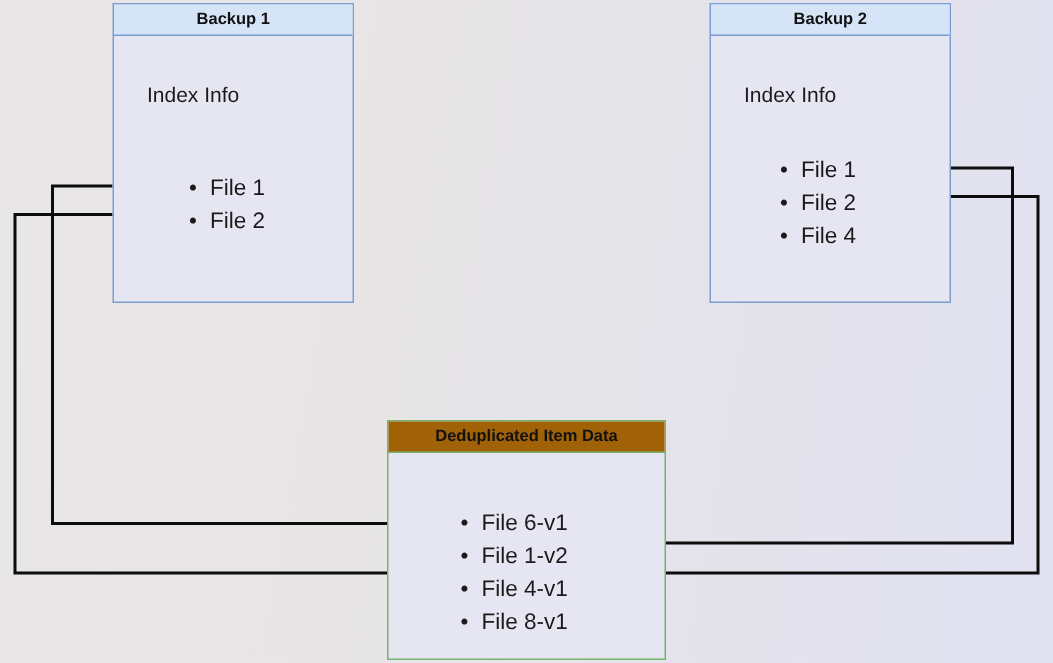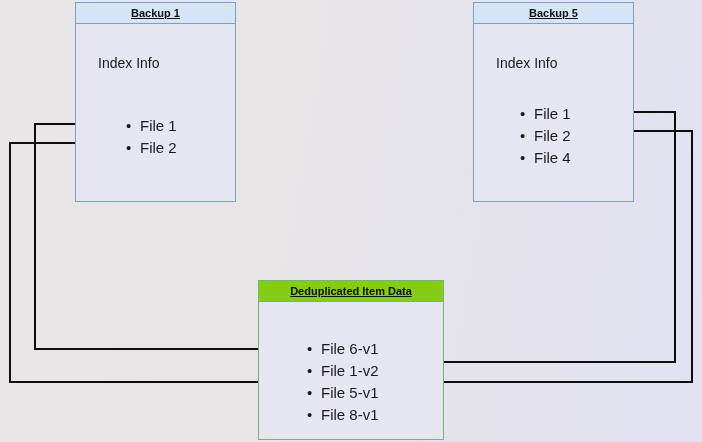--- a/index.html
+++ b/index.html
@@ -32,28 +32,27 @@
   }
   .box-header {
     box-sizing: border-box;
     width: 100%;
     text-align: center;
     font-weight: bold;
     font-size: 11px;
     color: #111;
     line-height: 20px;
     height: 21px;
-    text-decoration: underline;
   }
   .hdr-backup {
     background: #d6e4f7;
     border-bottom: 1.5px solid #7b9ed1;
   }
   .hdr-dedup {
-    background: #84cc16;
+    background: #a16207;
     border-bottom: 1.5px solid #76b36f;
   }
   .box-title {
     position: absolute;
     font-size: 14px;
     color: #1a1a1a;
     white-space: nowrap;
   }
   ul.filelist {
     position: absolute;
@@ -118,32 +117,32 @@
   <div class="box box-backup" style="left:75px; top:2px; width:161px; height:200px;">
     <div class="box-header hdr-backup">Backup 1</div>
     <div class="box-title" style="left:22px; top:52px;">Index Info</div>
     <ul class="filelist" style="left:48px; top:112px;">
       <li>File 1</li>
       <li>File 2</li>
     </ul>
   </div>
 
   <div class="box box-backup" style="left:473px; top:2px; width:161px; height:200px;">
-    <div class="box-header hdr-backup">Backup 5</div>
+    <div class="box-header hdr-backup">Backup 2</div>
     <div class="box-title" style="left:22px; top:52px;">Index Info</div>
     <ul class="filelist" style="left:44px; top:100px;">
       <li>File 1</li>
       <li>File 2</li>
       <li>File 4</li>
     </ul>
   </div>
 
   <div class="box box-dedup" style="left:258px; top:280px; width:186px; height:160px;">
     <div class="box-header hdr-dedup">Deduplicated Item Data</div>
     <ul class="filelist" style="left:46px; top:57px;">
       <li>File 6-v1</li>
       <li>File 1-v2</li>
-      <li>File 5-v1</li>
+      <li>File 4-v1</li>
       <li>File 8-v1</li>
     </ul>
   </div>
 
 </div>
 
 </body></html>

